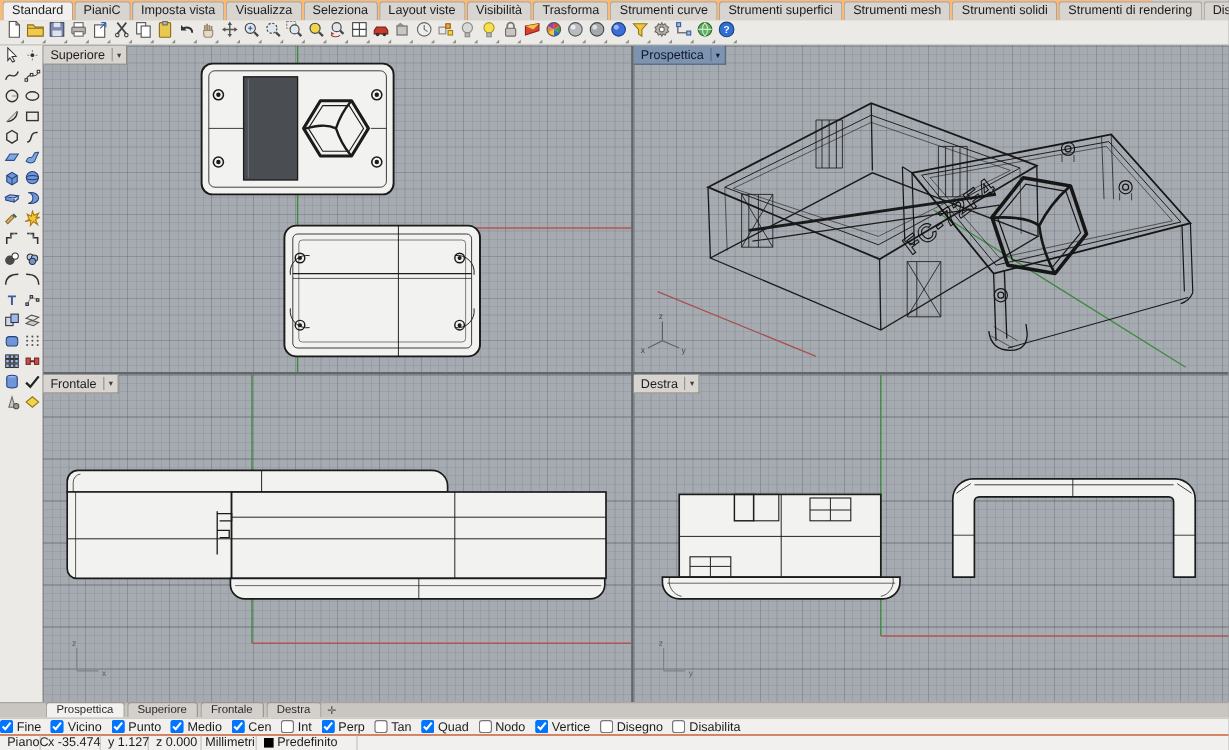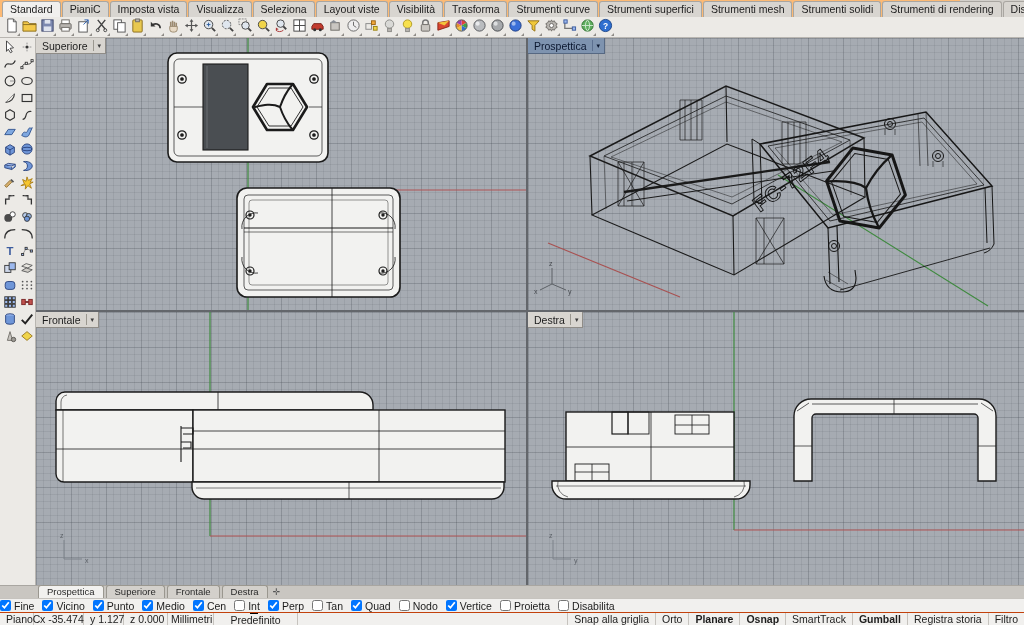--- a/index.html
+++ b/index.html
@@ -68,21 +68,21 @@
   .statusbar{position:absolute;left:0;top:612px;width:1024px;height:13px;background:#f1f0ee;
              border-top:1px solid #c2410c;display:flex;align-items:center;font-size:10.5px;
              color:#1c1c1c;box-sizing:border-box;}
   .scell{height:13px;line-height:12px;border-right:1px solid #c6c3be;padding:0 6px;
          white-space:nowrap;box-sizing:border-box;}
   .scell.c-cplane{width:34px;}
   .scell.c-x{width:50px;}
   .scell.c-y{width:40px;text-align:right;}
   .scell.c-z{width:44px;}
   .scell.c-units{width:46px;padding:0 3px;}
-  .scell.c-layer{width:84px;display:flex;align-items:center;flex-direction:column;}
+  .scell.c-layer{width:84px;display:flex;align-items:center;}
   .layer-swatch{width:8px;height:8px;background:#000;display:inline-block;margin-right:3px;}
   .scell.spacer{flex:1;border-right:none;}
   .pane{height:13px;line-height:12px;border-left:1px solid #c6c3be;padding:0 6px;white-space:nowrap;}
   .pane.bold{font-weight:bold;}
   .scell.c-mem{border-right:none;border-left:1px solid #c6c3be;width:230px;}
   svg text{font-family:"Liberation Sans","DejaVu Sans",sans-serif;}
 </style>
 </head>
 <body>
 
@@ -888,53 +888,35 @@
         <span>Nodo</span>
       </label>
 
       <label class="osnap-item">
         <input type="checkbox" checked="" style="">
         <span>Vertice</span>
       </label>
 
       <label class="osnap-item">
         <input type="checkbox" style="">
-        <span>Proietta</span>
+        <span>Disegno</span>
       </label>
 
       <label class="osnap-item">
         <input type="checkbox" style="">
         <span>Disabilita</span>
       </label>
     </div>
 
   <div class="statusbar">
     <span class="scell c-cplane">PianoC</span>
     <span class="scell c-x">x -35.474</span>
     <span class="scell c-y">y 1.127</span>
     <span class="scell c-z">z 0.000</span>
     <span class="scell c-units">Millimetri</span>
     <span class="scell c-layer">
       <span class="layer-swatch"></span>
       <span>Predefinito</span>
     </span>
     <span class="scell spacer"></span>
-    <span style="display:flex;">
-
-        <span class="pane">Snap alla griglia</span>
-
-        <span class="pane">Orto</span>
-
-        <span class="pane bold">Planare</span>
-
-        <span class="pane bold">Osnap</span>
-
-        <span class="pane">SmartTrack</span>
-
-        <span class="pane bold">Gumball</span>
-
-        <span class="pane">Registra storia</span>
-
-        <span class="pane">Filtro</span>
-      </span>
   </div>
 
 </div>
 
 </body></html>

